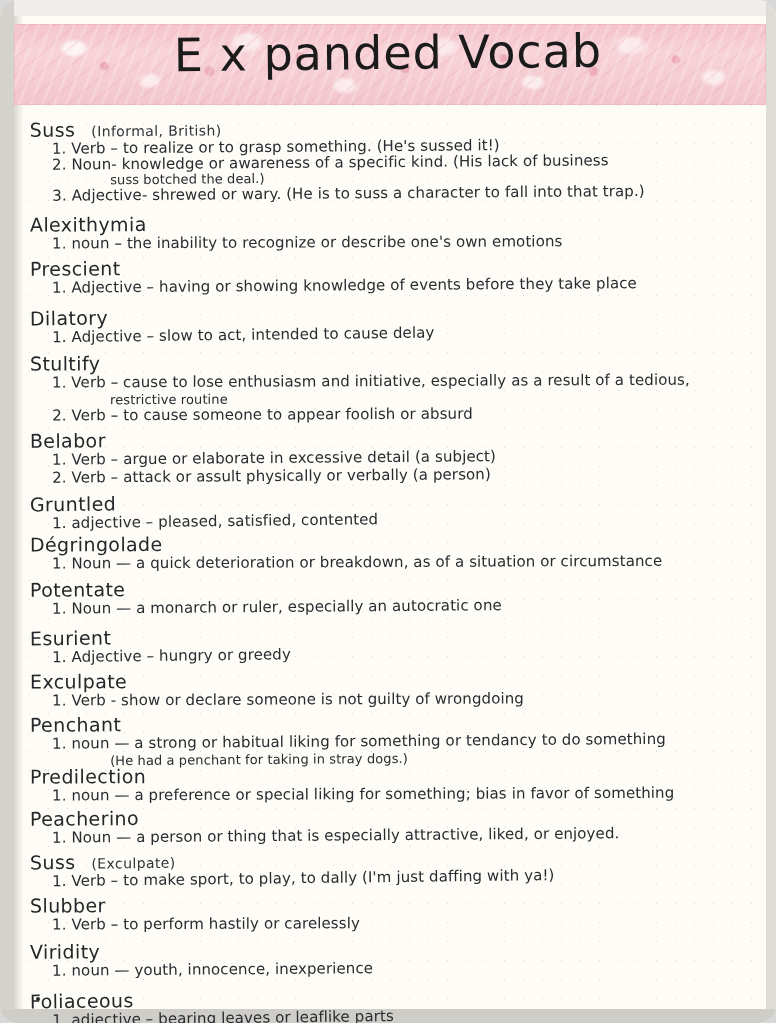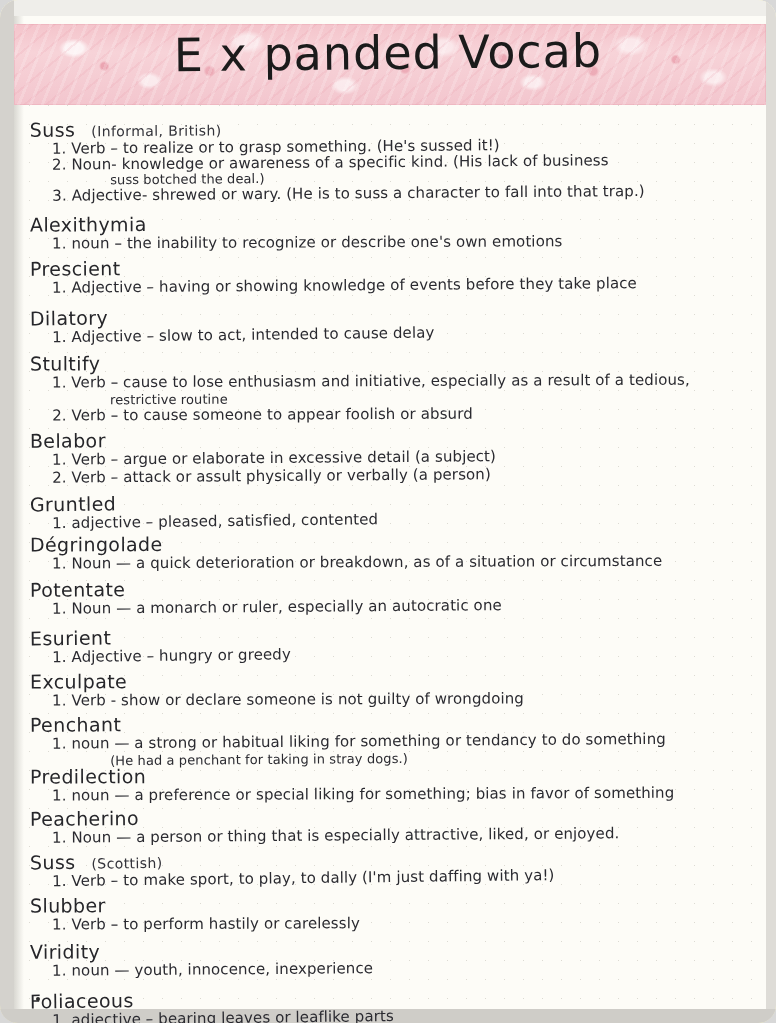--- a/index.html
+++ b/index.html
@@ -286,21 +286,21 @@
     </div>
 
     <div class="entry r1" style="margin-top:4px">
       <div class="word">Peacherino</div>
       <ul class="defs">
         <li class="def">1. Noun — a person or thing that is especially attractive, liked, or enjoyed.</li>
       </ul>
     </div>
 
     <div class="entry r3" style="margin-top:4px">
-      <div class="word"><span>Suss</span><span class="qual">(Scottish)</span></div>
+      <div class="word"><span>Suss</span><span class="qual">(Exculpate)</span></div>
       <ul class="defs">
         <li class="def">1. Verb – to make sport, to play, to dally (I'm just daffing with ya!)</li>
       </ul>
     </div>
 
     <div class="entry r2" style="margin-top:8px">
       <div class="word">Slubber</div>
       <ul class="defs">
         <li class="def">1. Verb – to perform hastily or carelessly</li>
       </ul>

